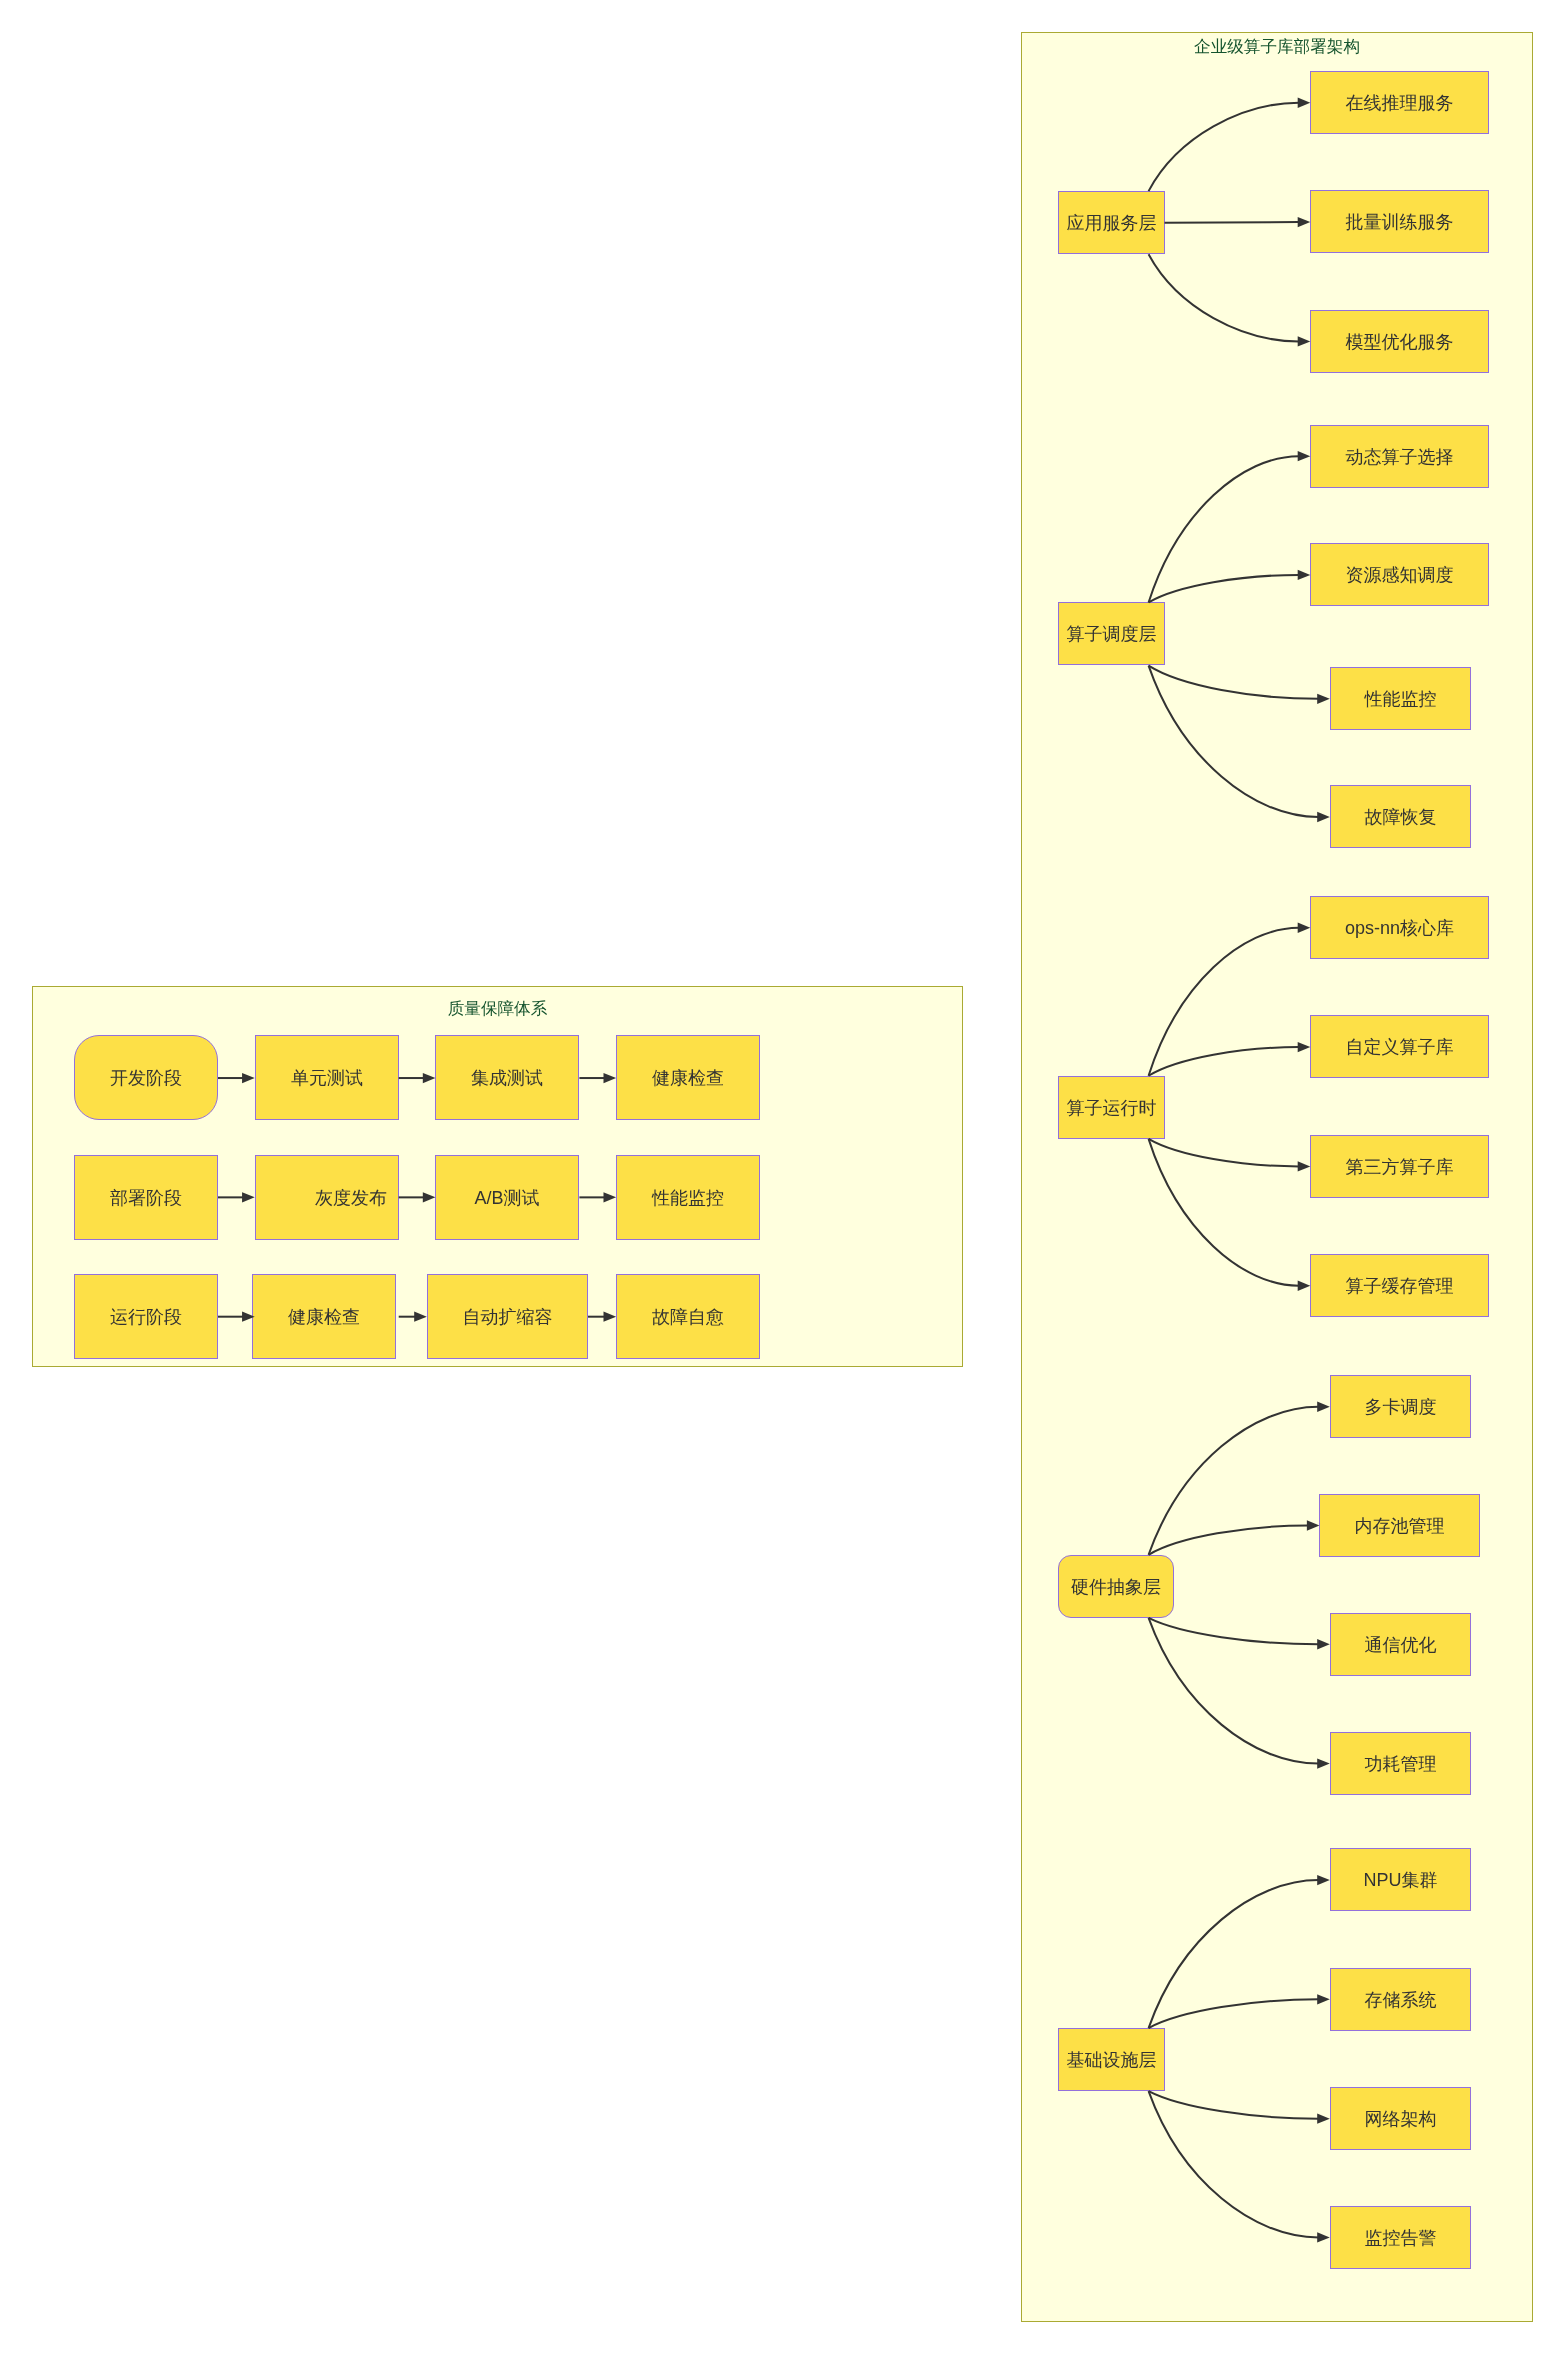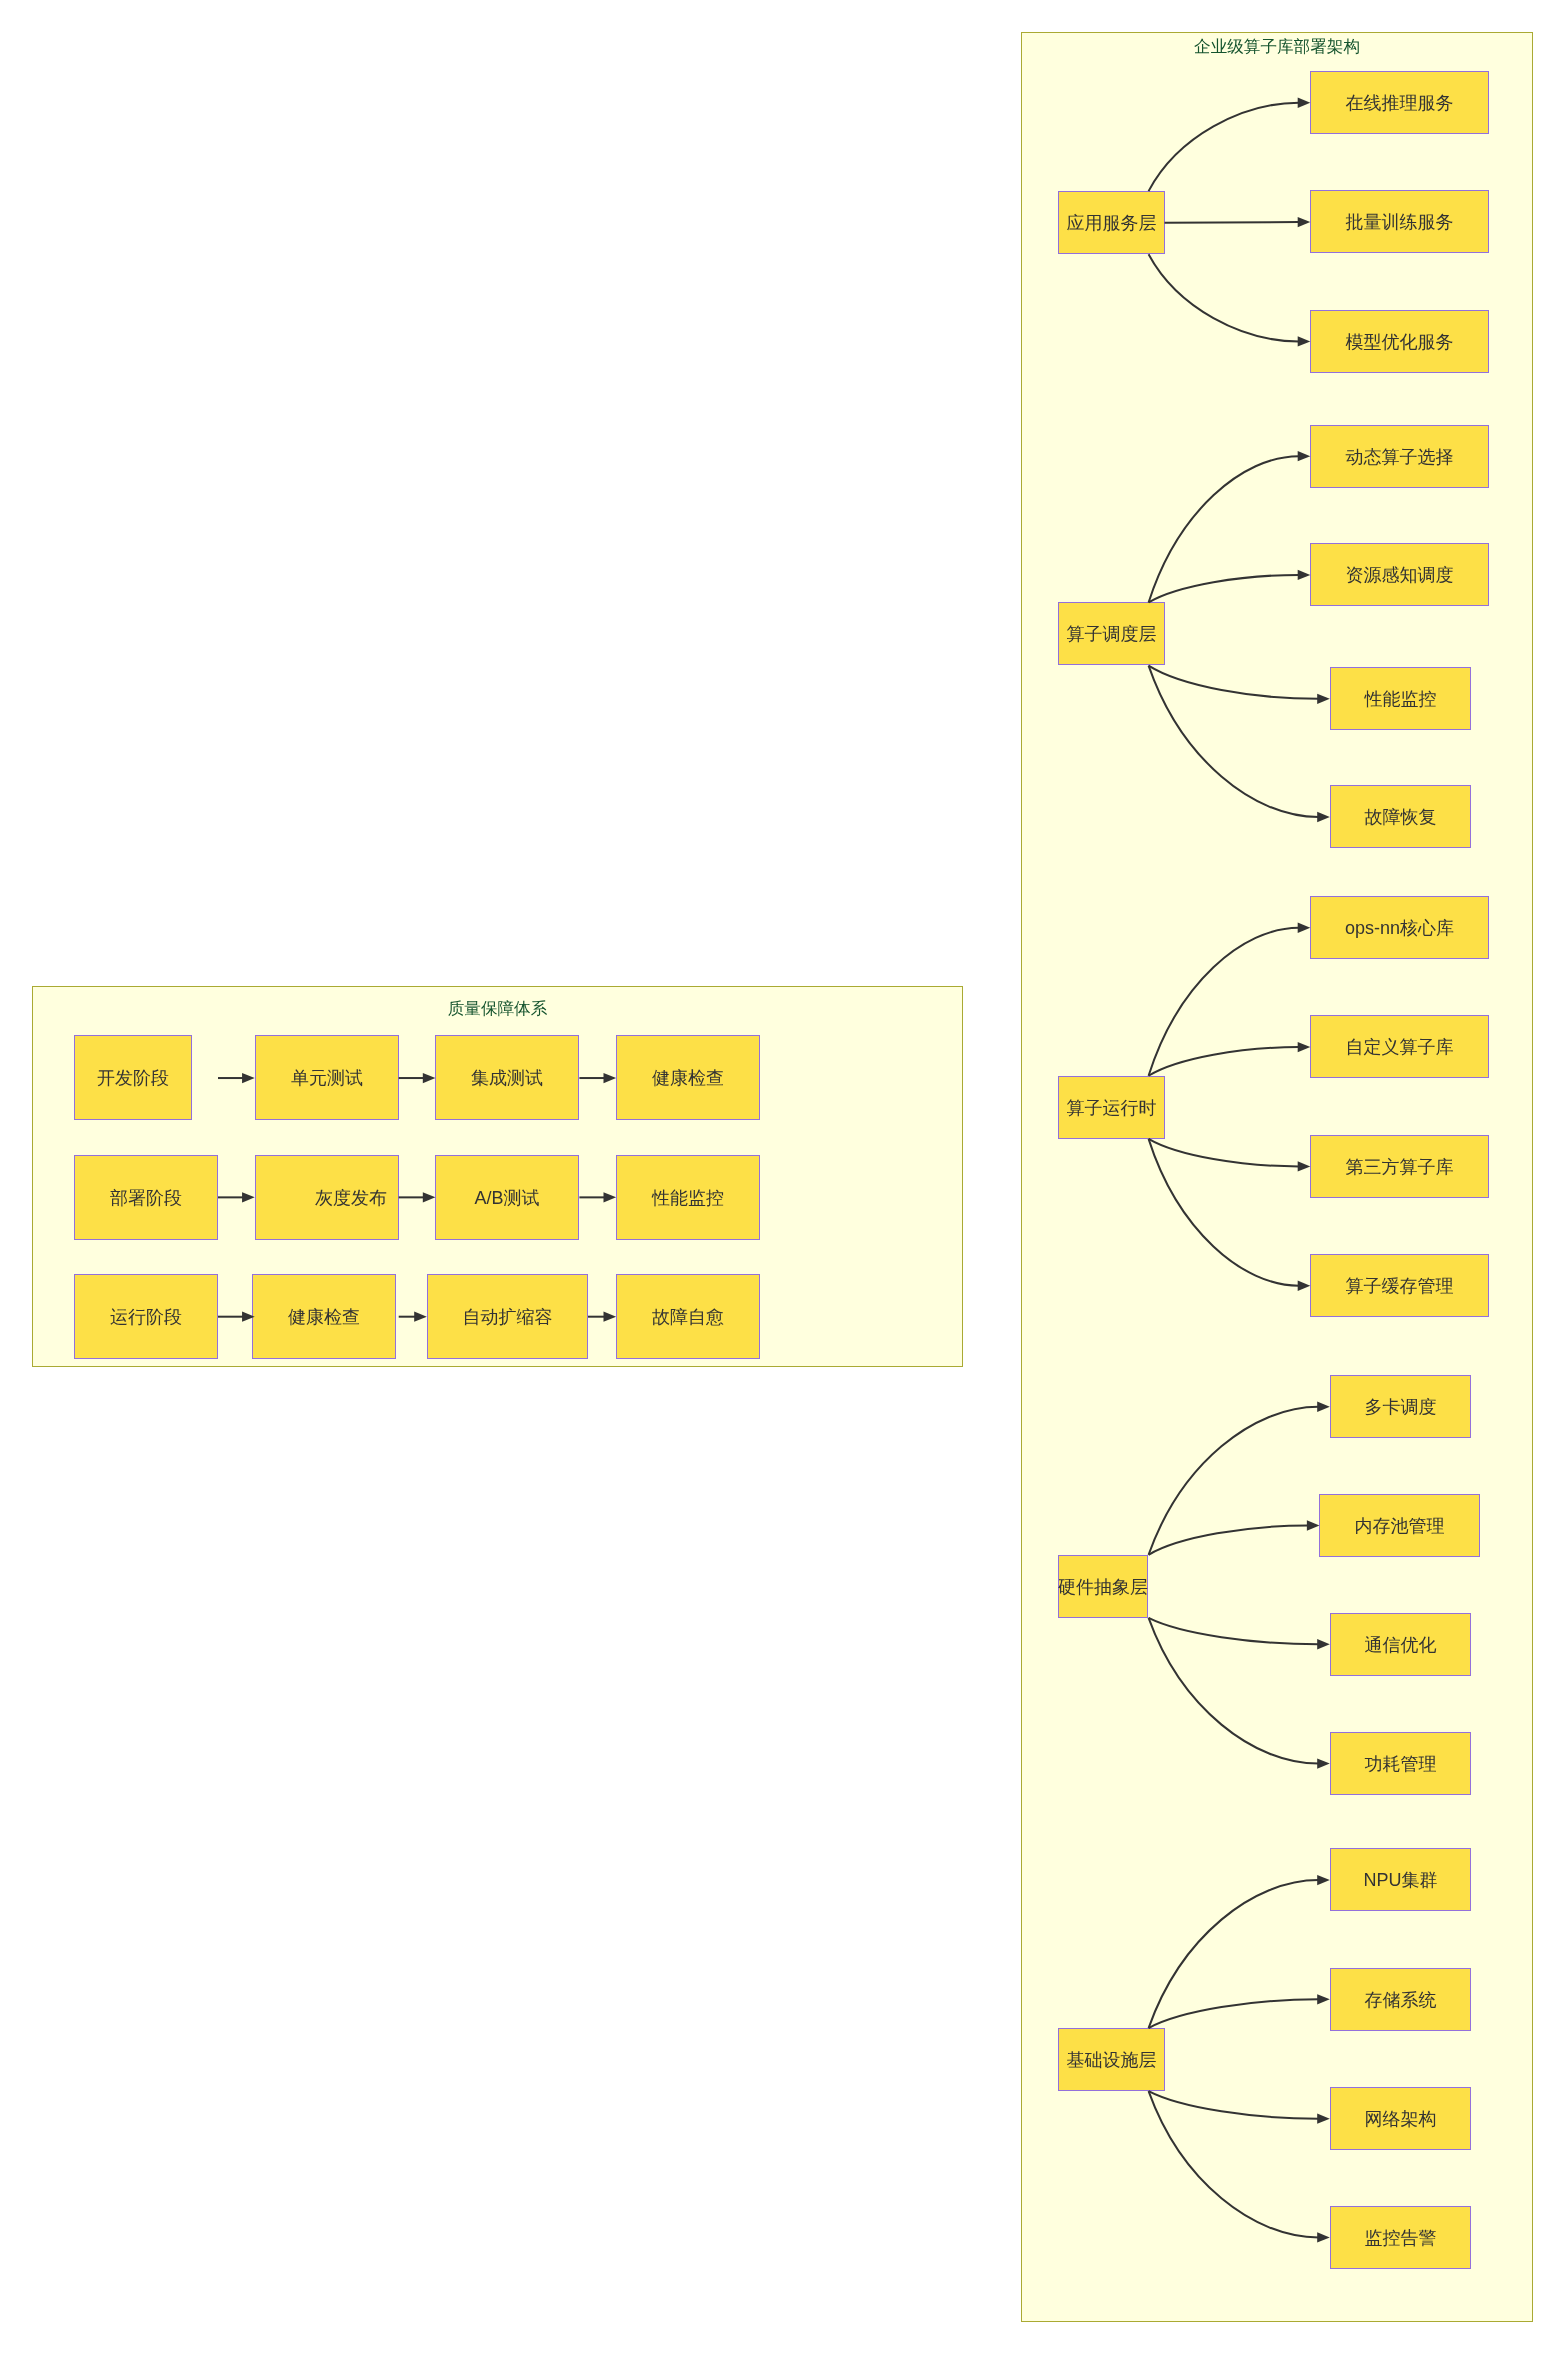--- a/index.html
+++ b/index.html
@@ -75,21 +75,21 @@
 <div class="canvas">
 
   <div id="clusters-layer">
       <div class="cluster" style="left: 32px; top: 986px; width: 931px; height: 381px;"></div>
       <div class="cluster-title" style="left: 32px; width: 931px; top: 1001px;">质量保障体系</div>
       <div class="cluster" style="left: 1021px; top: 32px; width: 512px; height: 2290px;"></div>
       <div class="cluster-title" style="left: 1021px; width: 512px; top: 39px;">企业级算子库部署架构</div>
     </div>
 
   <div id="nodes-layer">
-      <div class="node" style="left: 74px; top: 1035px; width: 118px; height: 85px;">
+      <div class="node" style="left: 74px; top: 1035px; width: 144px; height: 85px; border-radius: 25px;">
         <span>开发阶段</span>
       </div>
       <div class="node" style="left: 255px; top: 1035px; width: 144px; height: 85px;">
         <span>单元测试</span>
       </div>
       <div class="node" style="left: 435px; top: 1035px; width: 144px; height: 85px;">
         <span>集成测试</span>
       </div>
       <div class="node" style="left: 616px; top: 1035px; width: 144px; height: 85px;">
         <span>健康检查</span>
@@ -153,21 +153,21 @@
       </div>
       <div class="node" style="left: 1310px; top: 1015px; width: 179px; height: 63px;">
         <span>自定义算子库</span>
       </div>
       <div class="node" style="left: 1310px; top: 1135px; width: 179px; height: 63px;">
         <span>第三方算子库</span>
       </div>
       <div class="node" style="left: 1310px; top: 1254px; width: 179px; height: 63px;">
         <span>算子缓存管理</span>
       </div>
-      <div class="node" style="left: 1058px; top: 1555px; width: 90px; height: 63px;">
+      <div class="node" style="left: 1058px; top: 1555px; width: 116px; height: 63px; border-radius: 13px;">
         <span>硬件抽象层</span>
       </div>
       <div class="node" style="left: 1330px; top: 1375px; width: 141px; height: 63px;">
         <span>多卡调度</span>
       </div>
       <div class="node" style="left: 1319px; top: 1494px; width: 161px; height: 63px;">
         <span>内存池管理</span>
       </div>
       <div class="node" style="left: 1330px; top: 1613px; width: 141px; height: 63px;">
         <span>通信优化</span>

